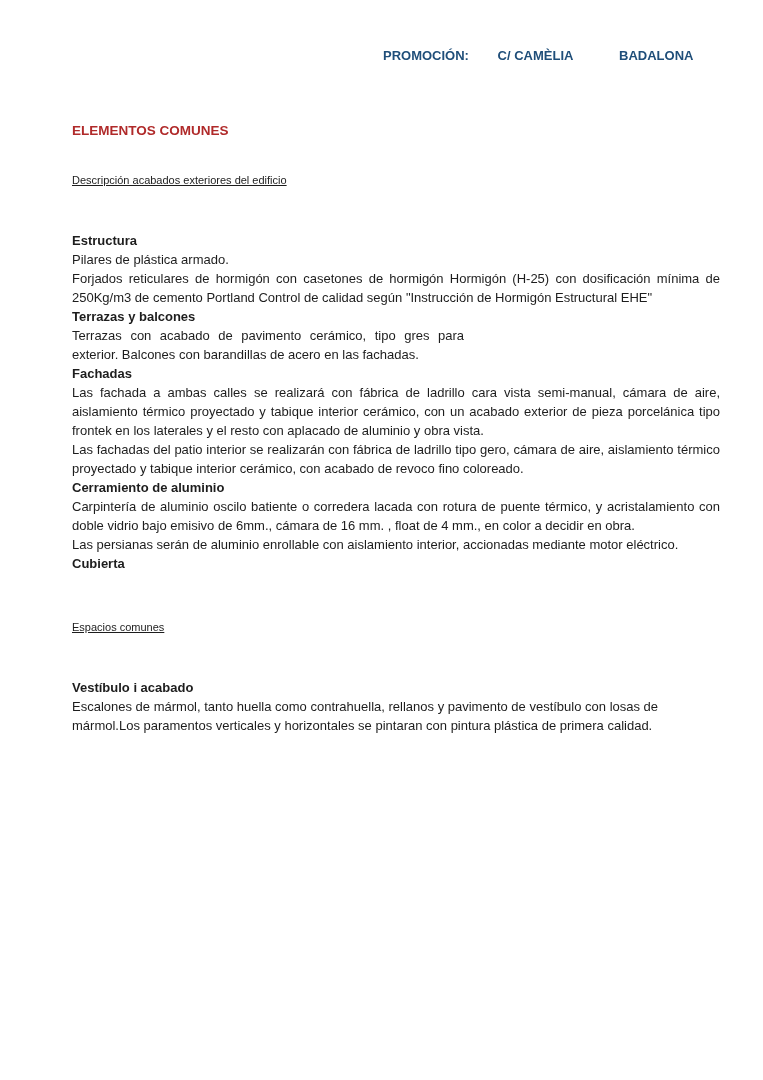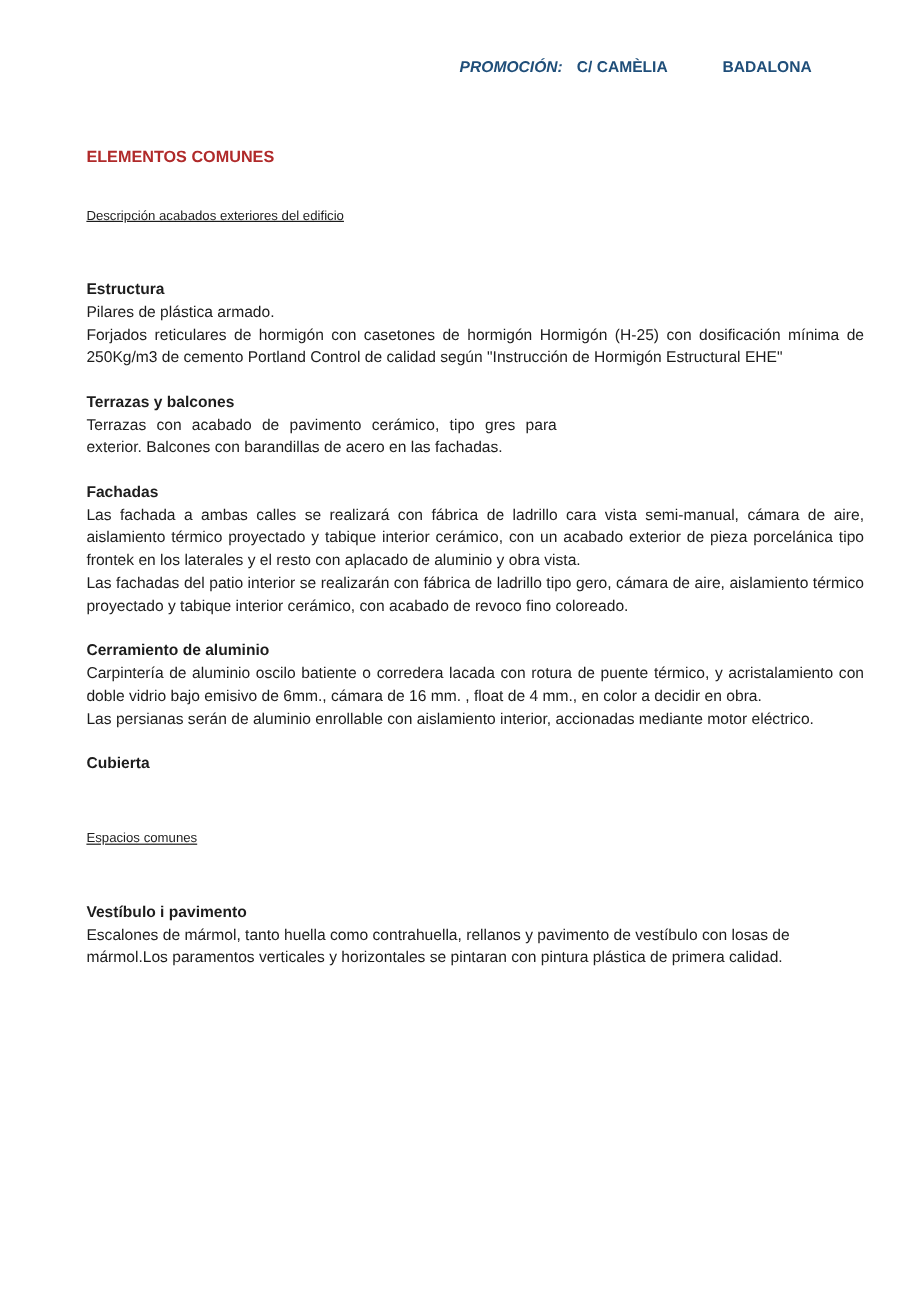--- a/index.html
+++ b/index.html
@@ -20,34 +20,34 @@
     color: #1d1d1d;
     overflow: hidden;
   }
   .header-line {
     margin-left: 311px;
     font-weight: bold;
     font-size: 13px;
     color: #1f4e79;
     white-space: nowrap;
   }
-  .header-line .promo-label { margin-right: 8px; font-style: italic; }
+  .header-line .promo-label { margin-right: 25px; }
   .header-line .promo-value { margin-right: 42px; }
   .doc-title {
     margin-top: 56px;
     font-weight: bold;
     font-size: 13.5px;
     color: #b02a2a;
   }
   .doc-subtitle {
     margin-top: 31px;
     font-size: 11px;
     text-decoration: underline;
   }
-  .block { margin-top: 18px; }
+  .block { }
   .block-heading { font-weight: bold; }
   .para { margin: 0; }
   .para.justify { text-align: justify; }
   .para.narrow { width: 392px; }
   .para.medium { width: 590px; }
   .subtitle-2 { margin-top: 45px; }
   .block-last { margin-top: 41px; }
 </style>
 </head>
 <body>
@@ -87,17 +87,17 @@
     <p class="para justify">Las persianas serán de aluminio enrollable con aislamiento interior, accionadas mediante motor eléctrico.</p>
   </div>
 
   <div class="block">
     <div class="block-heading">Cubierta</div>
   </div>
 
   <div class="doc-subtitle subtitle-2">Espacios comunes</div>
 
   <div class="block block-last">
-    <div class="block-heading">Vestíbulo i pavimento</div>
+    <div class="block-heading">Vestíbulo i acabado</div>
     <p class="para medium">Escalones de mármol, tanto huella como contrahuella, rellanos y pavimento de vestíbulo con losas de mármol.Los paramentos verticales y horizontales se pintaran con pintura plástica de primera calidad.</p>
   </div>
 
 </div>
 
 </body></html>

